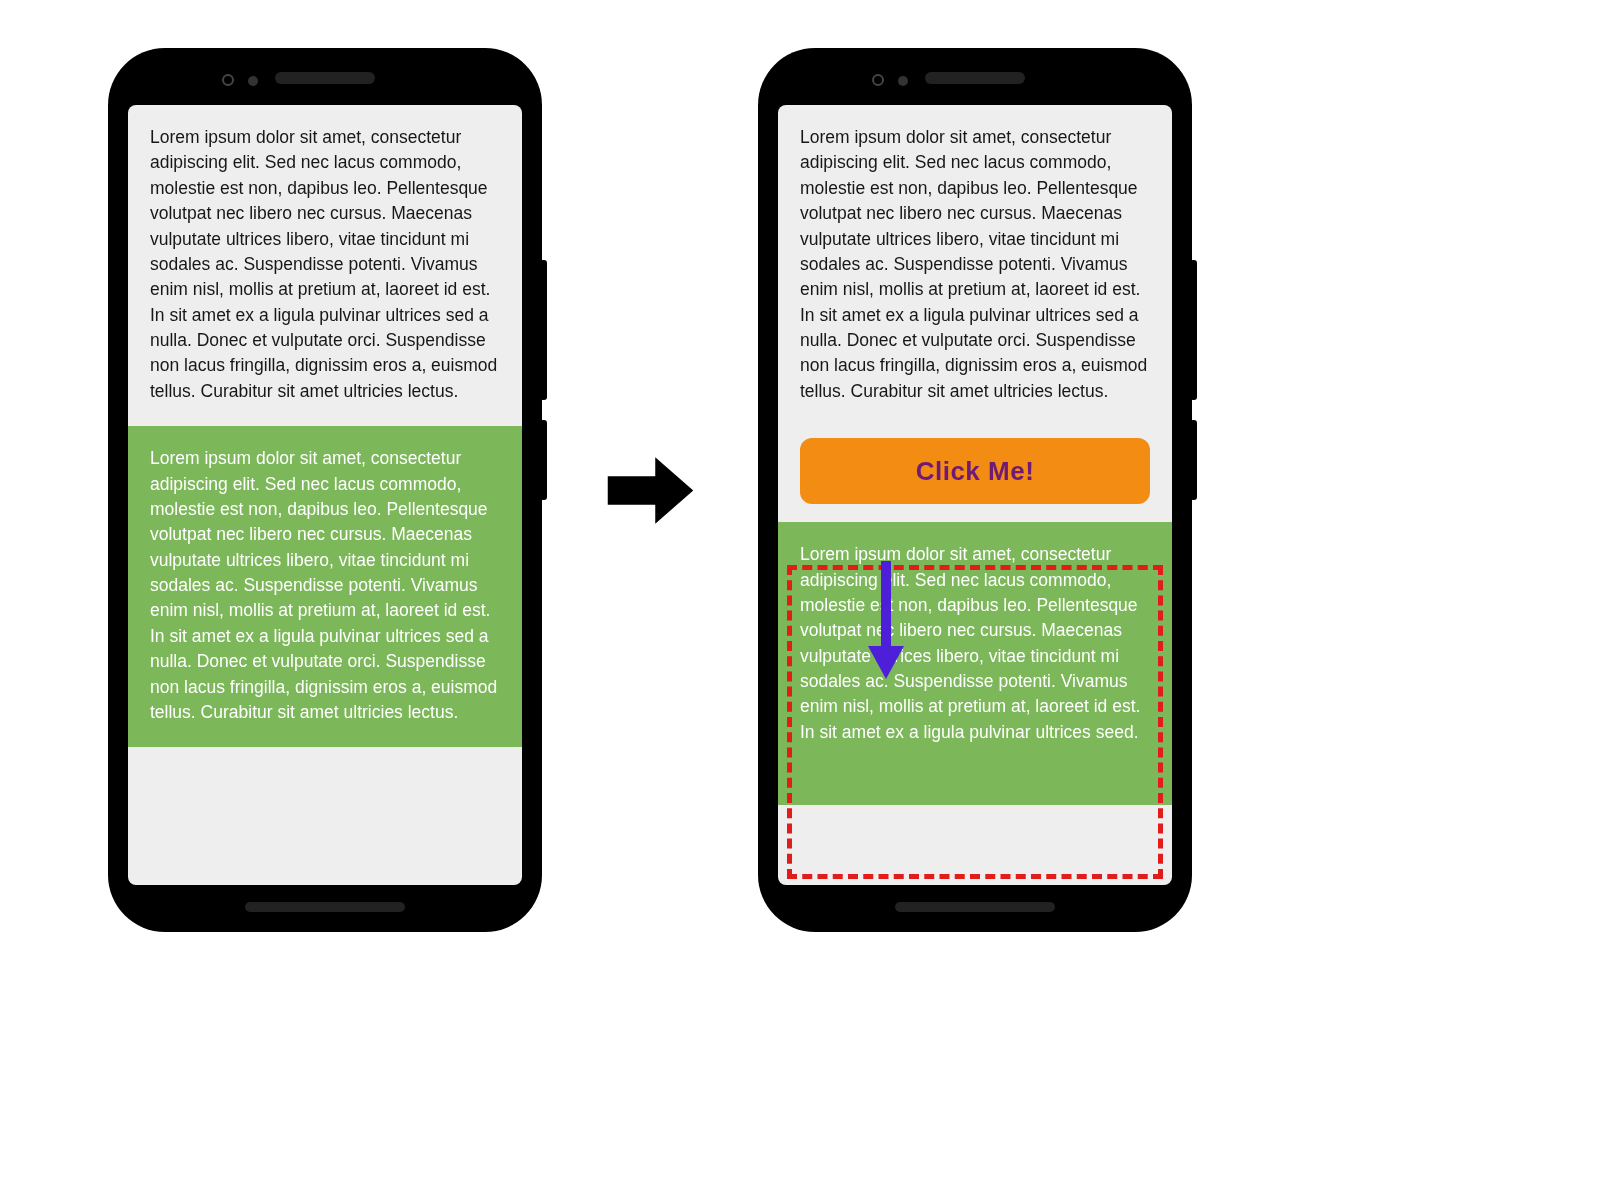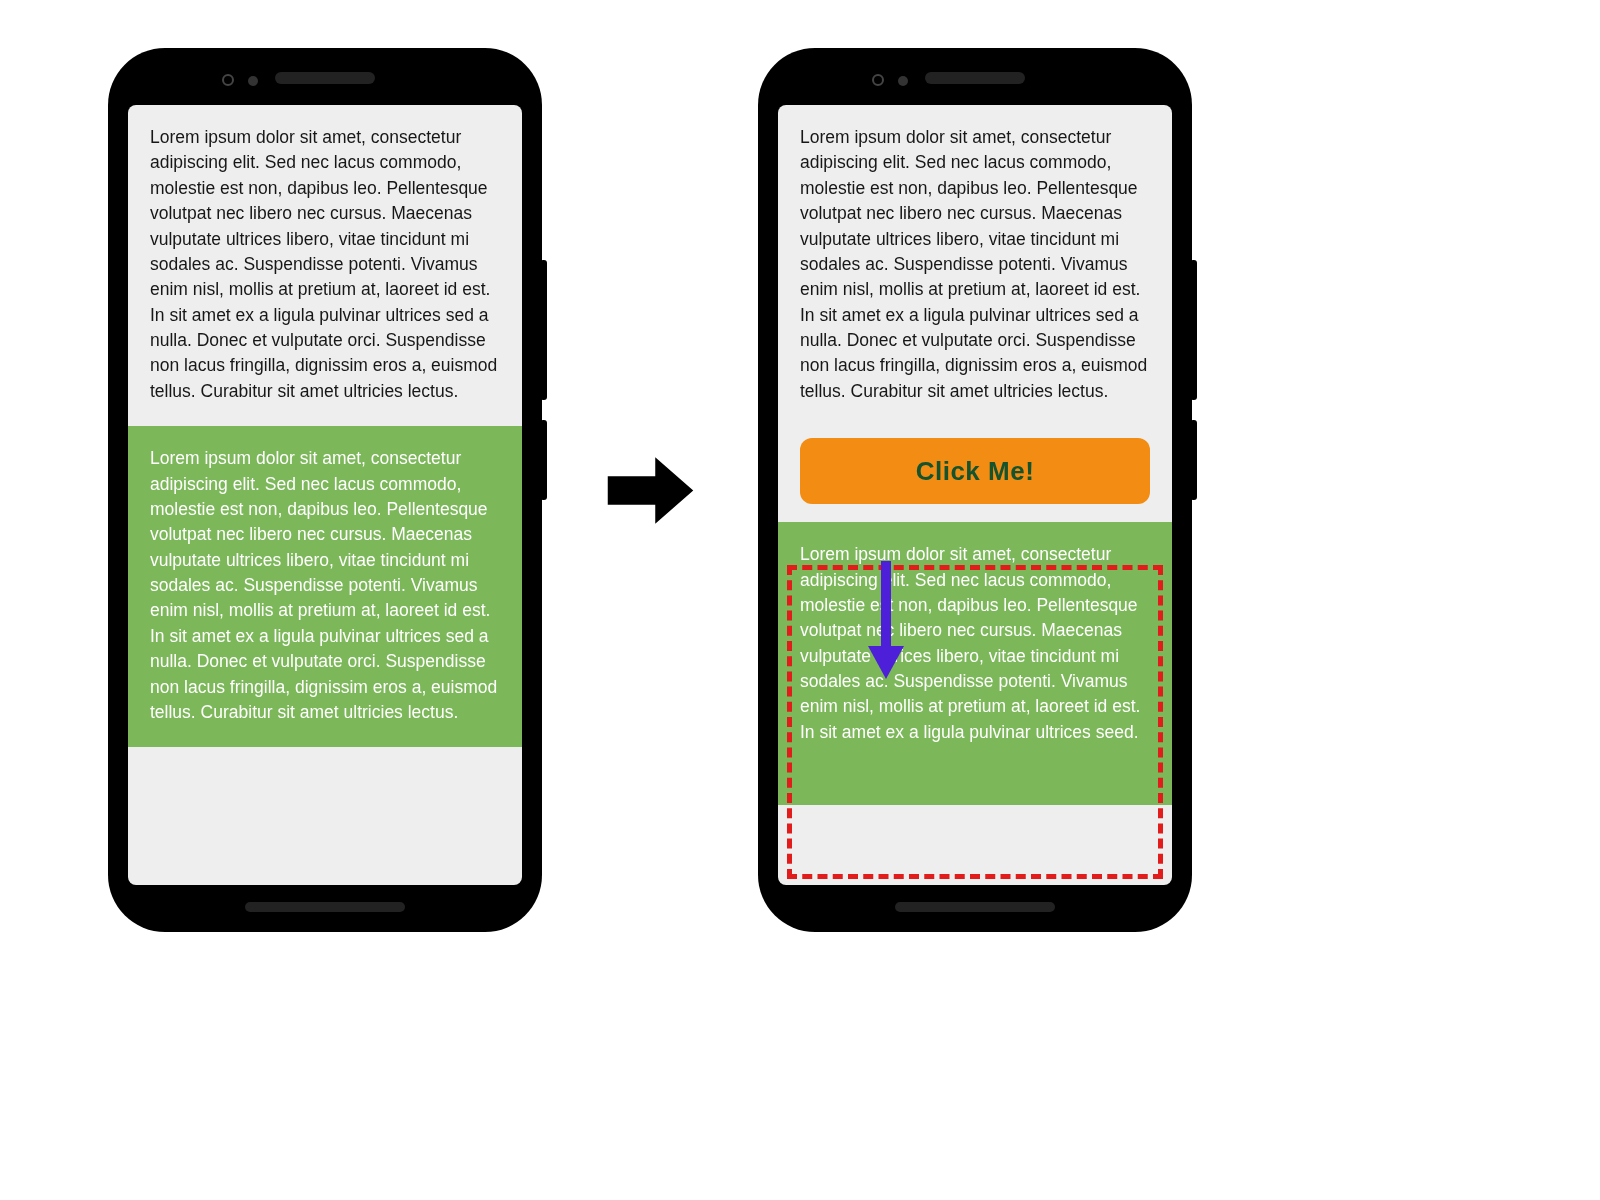--- a/index.html
+++ b/index.html
@@ -97,21 +97,21 @@
     position:relative;
     padding:12px 22px 18px 22px;
     background:#eeeeee;
   }
   .big-button {
     width:100%;
     height:66px;
     background:#f28c13;
     border:none;
     border-radius:12px;
-    color:#14532d;
+    color:#701a75;
     font-size:26px;
     font-weight:700;
     letter-spacing:0.5px;
   }
 
   
   .hl {
     position:absolute;
     border:5px dashed #e21b1b;
     pointer-events:none;

